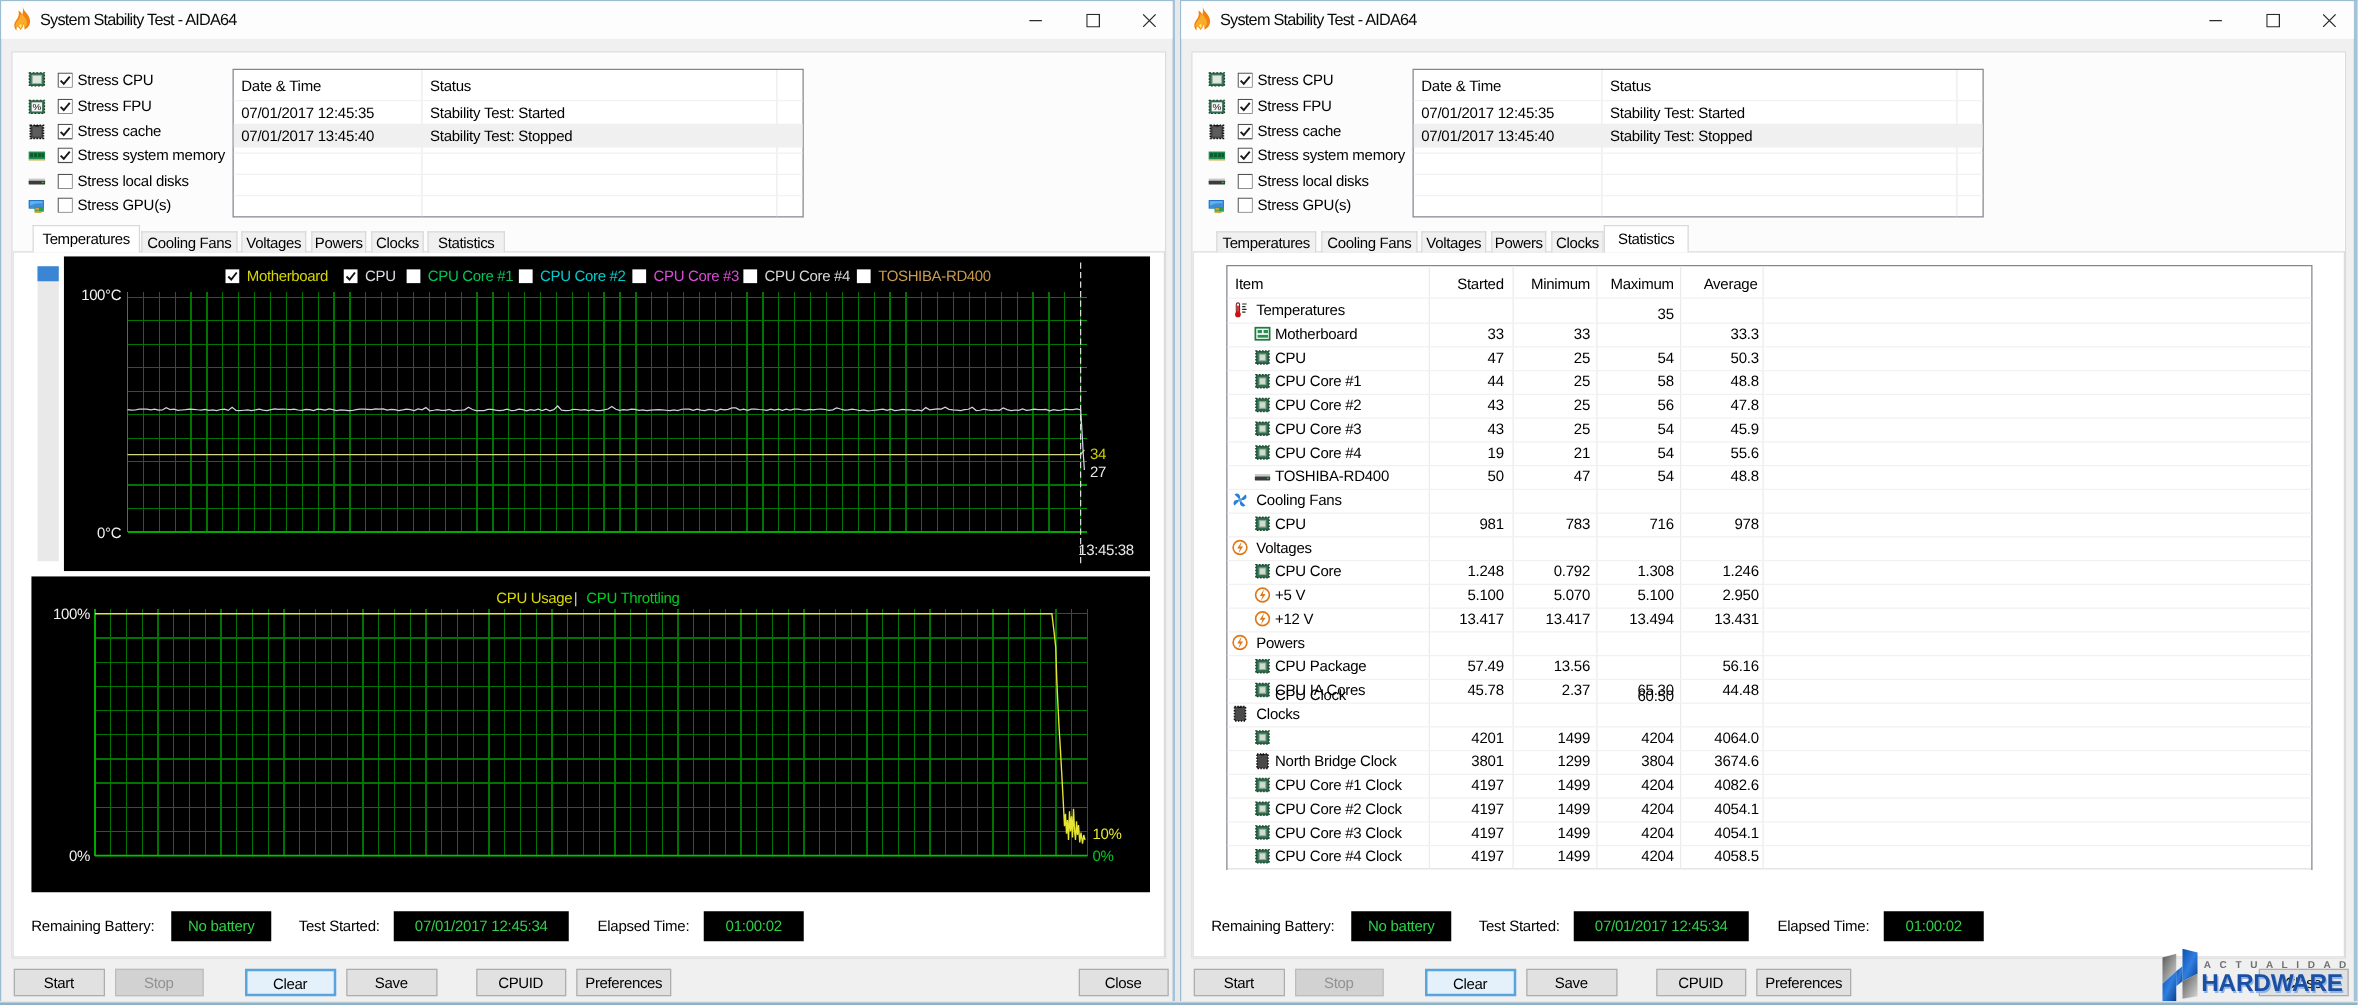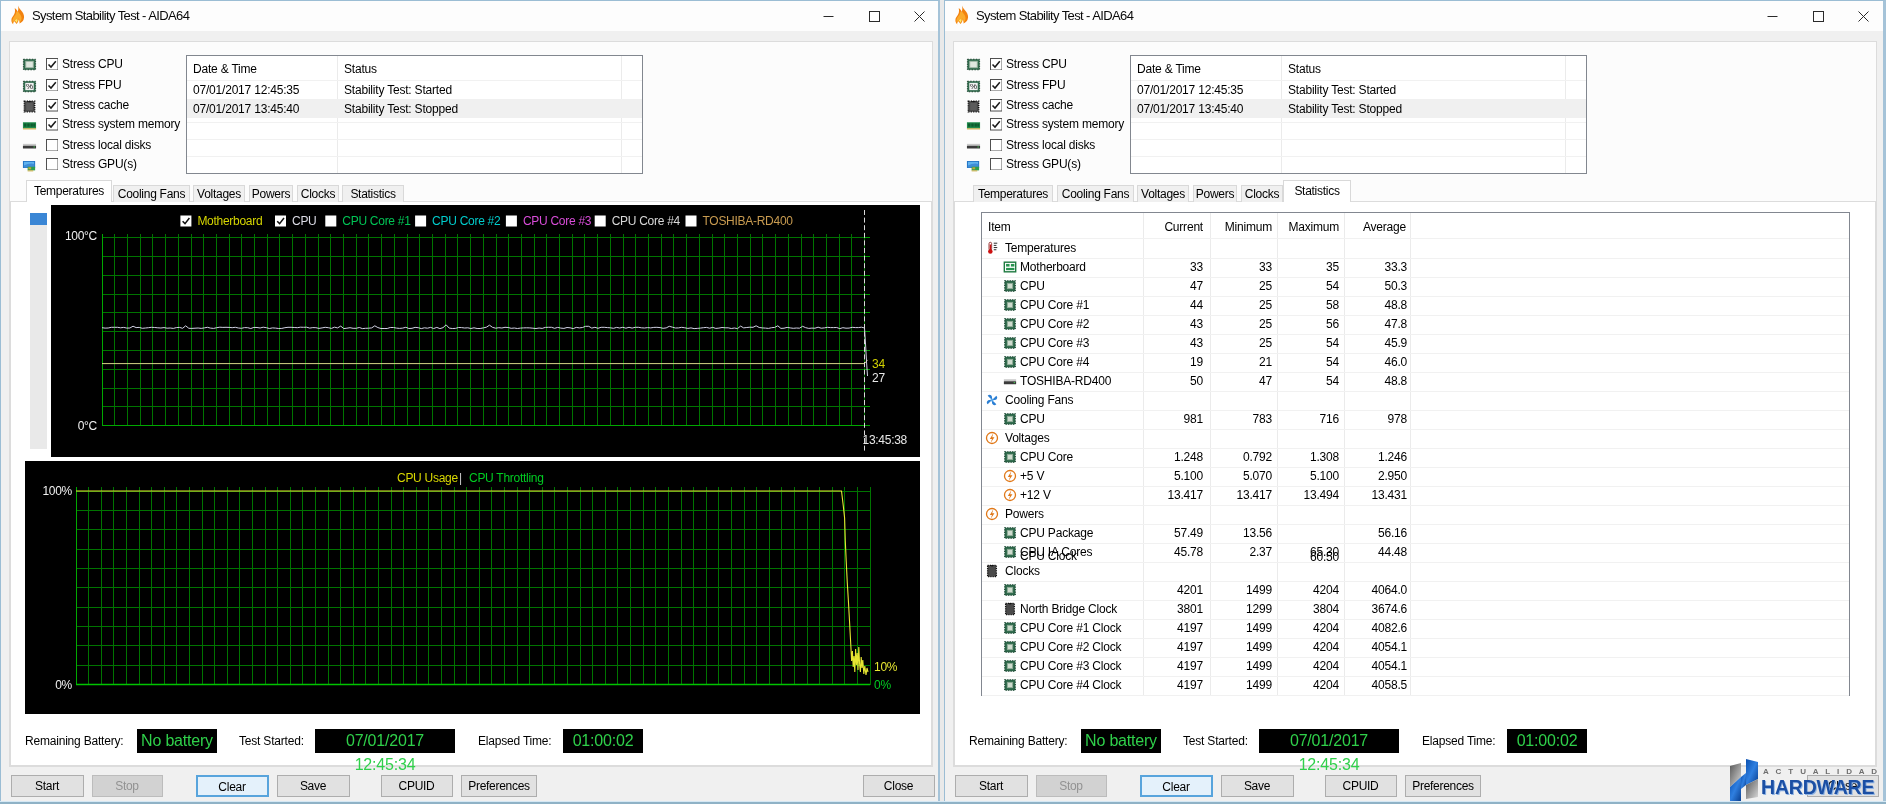--- a/index.html
+++ b/index.html
@@ -14,21 +14,21 @@
 .ra { text-align:right; }
 .gbox { border:1px solid #dcdcdc; background:#fcfcfc; }
 .page { background:#fff; border:1px solid #dcdcdc; }
 .lview { background:#fff; border:1px solid #82878f; }
 .lvline { width:1px; background:#ebebeb; }
 .rowline { height:1px; background:#f1f1f1; }
 .tab { background:#f0f0f0; border:1px solid #d9d9d9; border-bottom:none; font-size:12px;
   letter-spacing:-0.28px; text-align:center; color:#000; }
 .tabsel { background:#fff; border:1px solid #d9d9d9; border-bottom:none; font-size:12px;
   letter-spacing:-0.28px; text-align:center; color:#000; z-index:5; }
-.ledbox { background:#000; color:#2fd04a; font-size:16px; letter-spacing:-0.2px; text-align:center; }
+.ledbox { background:#000; color:#2fd04a; font-size:12px; letter-spacing:-0.2px; text-align:center; }
 .btn { background:#e1e1e1; border:1px solid #adadad; font-size:12px; letter-spacing:-0.28px;
   text-align:center; color:#000; }
 .btn.dis { background:#d2d2d2; border-color:#bcbcbc; color:#929292; }
 .btn.foc { background:#e4f1fb; border:2px solid #58a4dc; }
 .stable { background:#fff; border:1px solid #828790; }
 .colline { width:1px; background:#ebebeb; }
 .gt { font-size:12px; font-family:"Liberation Sans",sans-serif; letter-spacing:-0.28px; }
 .slider { background:#e9e9e9; }
 .shandle { background:#3a86d5; }
 .wmtop { font-size:8px; color:#6f6f6f; letter-spacing:2.4px; font-weight:bold; white-space:nowrap; }
@@ -308,21 +308,21 @@
     <div class="abs tab" style="left:248px;top:184px;width:44px;height:17px;line-height:16px">Powers</div>
     <div class="abs tab" style="left:296px;top:184px;width:42px;height:17px;line-height:16px">Clocks</div>
     <div class="abs tabsel" style="left:338px;top:179px;width:68px;height:22px;line-height:21px">Statistics</div>
 <div class="abs stable" style="left:36px;top:211px;width:869px;height:484px"></div>
     <div class="abs colline" style="left:198px;top:212px;height:482px"></div>
     <div class="abs colline" style="left:265px;top:212px;height:482px"></div>
     <div class="abs colline" style="left:332px;top:212px;height:482px"></div>
     <div class="abs colline" style="left:399px;top:212px;height:482px"></div>
     <div class="abs colline" style="left:465px;top:212px;height:482px"></div>
     <div class="abs lbl" style="left:43px;top:218px;height:16px;line-height:16px">Item</div>
-    <div class="abs lbl ra" style="left:178px;top:218px;width:80px;height:16px;line-height:16px">Current</div>
+    <div class="abs lbl ra" style="left:178px;top:218px;width:80px;height:16px;line-height:16px">Started</div>
     <div class="abs lbl ra" style="left:247px;top:218px;width:80px;height:16px;line-height:16px">Minimum</div>
     <div class="abs lbl ra" style="left:314px;top:218px;width:80px;height:16px;line-height:16px">Maximum</div>
     <div class="abs lbl ra" style="left:381px;top:218px;width:80px;height:16px;line-height:16px">Average</div>
     <div class="abs rowline" style="left:37px;top:237px;width:867px"></div>
     <div class="abs rowline" style="left:37px;top:256.6px;width:867px"></div>
     <div class="abs" style="left:40px;top:240px"><svg width="14" height="14" viewBox="0 0 16 16">
 <rect x="4.6" y="1.5" width="3" height="9" rx="1.5" fill="#fff" stroke="#8a2020" stroke-width="1"></rect>
 <rect x="5.4" y="4" width="1.5" height="7" fill="#cc1111"></rect>
 <circle cx="6.1" cy="12" r="2.6" fill="#cc1111"></circle>
 <path d="M10 2.5 h4 M10 5 h3 M10 7.5 h4 M10 10 h3" stroke="#222" stroke-width="1.1"></path>
@@ -331,21 +331,21 @@
     <div class="abs rowline" style="left:37px;top:275.6px;width:867px"></div>
     <div class="abs" style="left:58px;top:259px"><svg width="14" height="14" viewBox="0 0 16 16">
 <rect x="1.5" y="2.5" width="13" height="11" fill="#fff" stroke="#1f7a40" stroke-width="1.6"></rect>
 <rect x="3.5" y="4.5" width="4" height="3" fill="#27934e"></rect>
 <rect x="9" y="4.5" width="4" height="3" fill="#27934e"></rect>
 <rect x="3.5" y="9" width="9.5" height="2.6" fill="#27934e"></rect>
 </svg></div>
     <div class="abs lbl" style="left:75px;top:258px;height:17px;line-height:17px">Motherboard</div>
     <div class="abs lbl ra" style="left:168px;top:258px;width:90px;height:17px;line-height:17px">33</div>
     <div class="abs lbl ra" style="left:237px;top:258px;width:90px;height:17px;line-height:17px">33</div>
-    <div class="abs lbl ra" style="left:304px;top:258px;width:90px;height:17px;line-height:17px">35</div>
+    <div class="abs lbl ra" style="left:304px;top:242px;width:90px;height:17px;line-height:17px">35</div>
     <div class="abs lbl ra" style="left:372px;top:258px;width:90px;height:17px;line-height:17px">33.3</div>
     <div class="abs rowline" style="left:37px;top:294.6px;width:867px"></div>
     <div class="abs" style="left:58px;top:278px"><svg width="14" height="14" viewBox="0 0 16 16">
 <rect x="2" y="2" width="12" height="12" fill="#2f6a4c"></rect>
 <rect x="2" y="2" width="12" height="12" fill="none" stroke="#1a4430" stroke-width="1.4" stroke-dasharray="1.4 1.4"></rect>
 <rect x="5" y="5" width="6" height="6" fill="#cfdccf" stroke="#8fac97" stroke-width="1"></rect>
 </svg></div>
     <div class="abs lbl" style="left:75px;top:277px;height:17px;line-height:17px">CPU</div>
     <div class="abs lbl ra" style="left:168px;top:277px;width:90px;height:17px;line-height:17px">47</div>
     <div class="abs lbl ra" style="left:237px;top:277px;width:90px;height:17px;line-height:17px">25</div>
@@ -387,21 +387,21 @@
     <div class="abs rowline" style="left:37px;top:370.6px;width:867px"></div>
     <div class="abs" style="left:58px;top:354px"><svg width="14" height="14" viewBox="0 0 16 16">
 <rect x="2" y="2" width="12" height="12" fill="#2f6a4c"></rect>
 <rect x="2" y="2" width="12" height="12" fill="none" stroke="#1a4430" stroke-width="1.4" stroke-dasharray="1.4 1.4"></rect>
 <rect x="5" y="5" width="6" height="6" fill="#cfdccf" stroke="#8fac97" stroke-width="1"></rect>
 </svg></div>
     <div class="abs lbl" style="left:75px;top:353px;height:17px;line-height:17px">CPU Core #4</div>
     <div class="abs lbl ra" style="left:168px;top:353px;width:90px;height:17px;line-height:17px">19</div>
     <div class="abs lbl ra" style="left:237px;top:353px;width:90px;height:17px;line-height:17px">21</div>
     <div class="abs lbl ra" style="left:304px;top:353px;width:90px;height:17px;line-height:17px">54</div>
-    <div class="abs lbl ra" style="left:372px;top:353px;width:90px;height:17px;line-height:17px">46.0</div>
+    <div class="abs lbl ra" style="left:372px;top:353px;width:90px;height:17px;line-height:17px">55.6</div>
     <div class="abs rowline" style="left:37px;top:389.6px;width:867px"></div>
     <div class="abs" style="left:58px;top:373px"><svg width="14" height="14" viewBox="0 0 16 16" preserveAspectRatio="none">
 <rect x="1" y="6" width="14" height="2.4" fill="#c9c9c9"></rect>
 <rect x="1" y="8.2" width="14" height="3.6" rx="0.5" fill="#3b3b3b"></rect>
 <rect x="12.2" y="9.2" width="1.6" height="1.2" fill="#46c050"></rect>
 </svg></div>
     <div class="abs lbl" style="left:75px;top:372px;height:17px;line-height:17px">TOSHIBA-RD400</div>
     <div class="abs lbl ra" style="left:168px;top:372px;width:90px;height:17px;line-height:17px">50</div>
     <div class="abs lbl ra" style="left:237px;top:372px;width:90px;height:17px;line-height:17px">47</div>
     <div class="abs lbl ra" style="left:304px;top:372px;width:90px;height:17px;line-height:17px">54</div>

